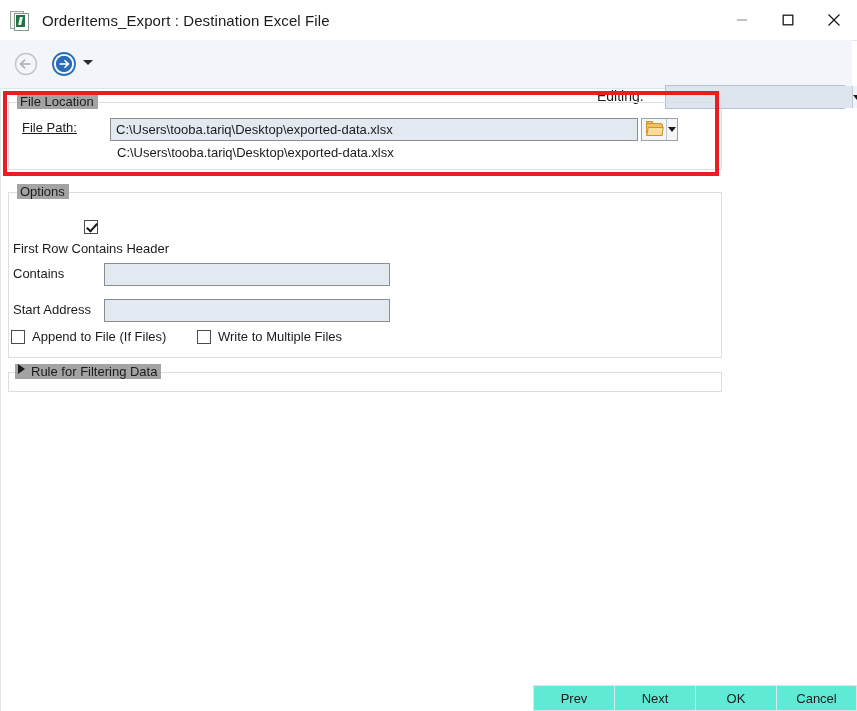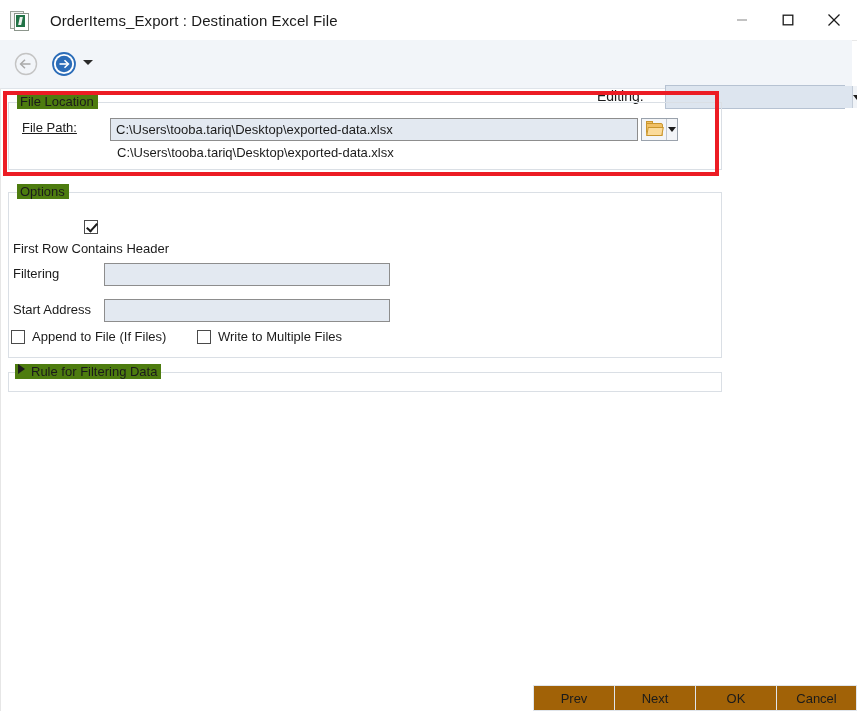--- a/index.html
+++ b/index.html
@@ -53,21 +53,21 @@
   .title-icon .pg-green:after {
     content: "";
     position: absolute;
     left: 3px; top: 2px;
     width: 3px; height: 8px;
     background: #ffffff;
     opacity: 0.9;
     transform: skewX(-12deg);
   }
   .title-text {
-    margin-left: 20px;
+    margin-left: 12px;
     font-size: 15px;
     color: #1b1b1b;
     letter-spacing: 0.1px;
     white-space: nowrap;
   }
   .win-controls {
     position: absolute;
     right: 0; top: 0;
     height: 40px;
     display: flex;
@@ -142,21 +142,21 @@
 
   
   .groupbox {
     position: absolute;
     border: 1px solid #dadfe5;
     background: transparent;
   }
   .group-legend {
     position: absolute;
     top: -9px; left: 8px;
-    background: #4d7c0f;
+    background: #a3a3a3;
     padding: 0 4px 0 3px;
     font-size: 13px;
     color: #1b1b1b;
     white-space: nowrap;
   }
 
   #file-location-group {
     left: 8px; top: 102px;
     width: 712px; height: 66px;
   }
@@ -317,21 +317,21 @@
 
   
   .btnbar {
     position: absolute;
     left: 533px; top: 685px;
     height: 26px;
     display: flex;
   }
   .dlg-btn {
     width: 81px; height: 26px;
-    background: #a16207;
+    background: #5eead4;
     border: 1px solid #e0e5eb;
     border-right: none;
     box-sizing: border-box;
     font-family: "Liberation Sans", sans-serif;
     font-size: 13px;
     color: #1b1b1b;
     display: flex;
     align-items: center;
     justify-content: center;
     padding: 0;
@@ -432,21 +432,21 @@
 
 <div class="groupbox" id="options-group">
   <span class="group-legend">Options</span>
 </div>
 
 <div class="checkrow" id="chk-first-row">
   <span class="cbox checked"></span>
   <span class="cbox-label">First Row Contains Header</span>
 </div>
 
-<div class="field-label" id="worksheet-label">Filtering</div>
+<div class="field-label" id="worksheet-label">Contains</div>
 <input class="textinput" id="worksheet-input" type="text" value="" style="">
 
 <div class="field-label" id="startaddr-label">Start Address</div>
 <input class="textinput" id="startaddr-input" type="text" value="" style="">
 
 <div class="checkrow" id="chk-append">
   <span class="cbox"></span>
   <span class="cbox-label">Append to File (If Files)</span>
 </div>
 

